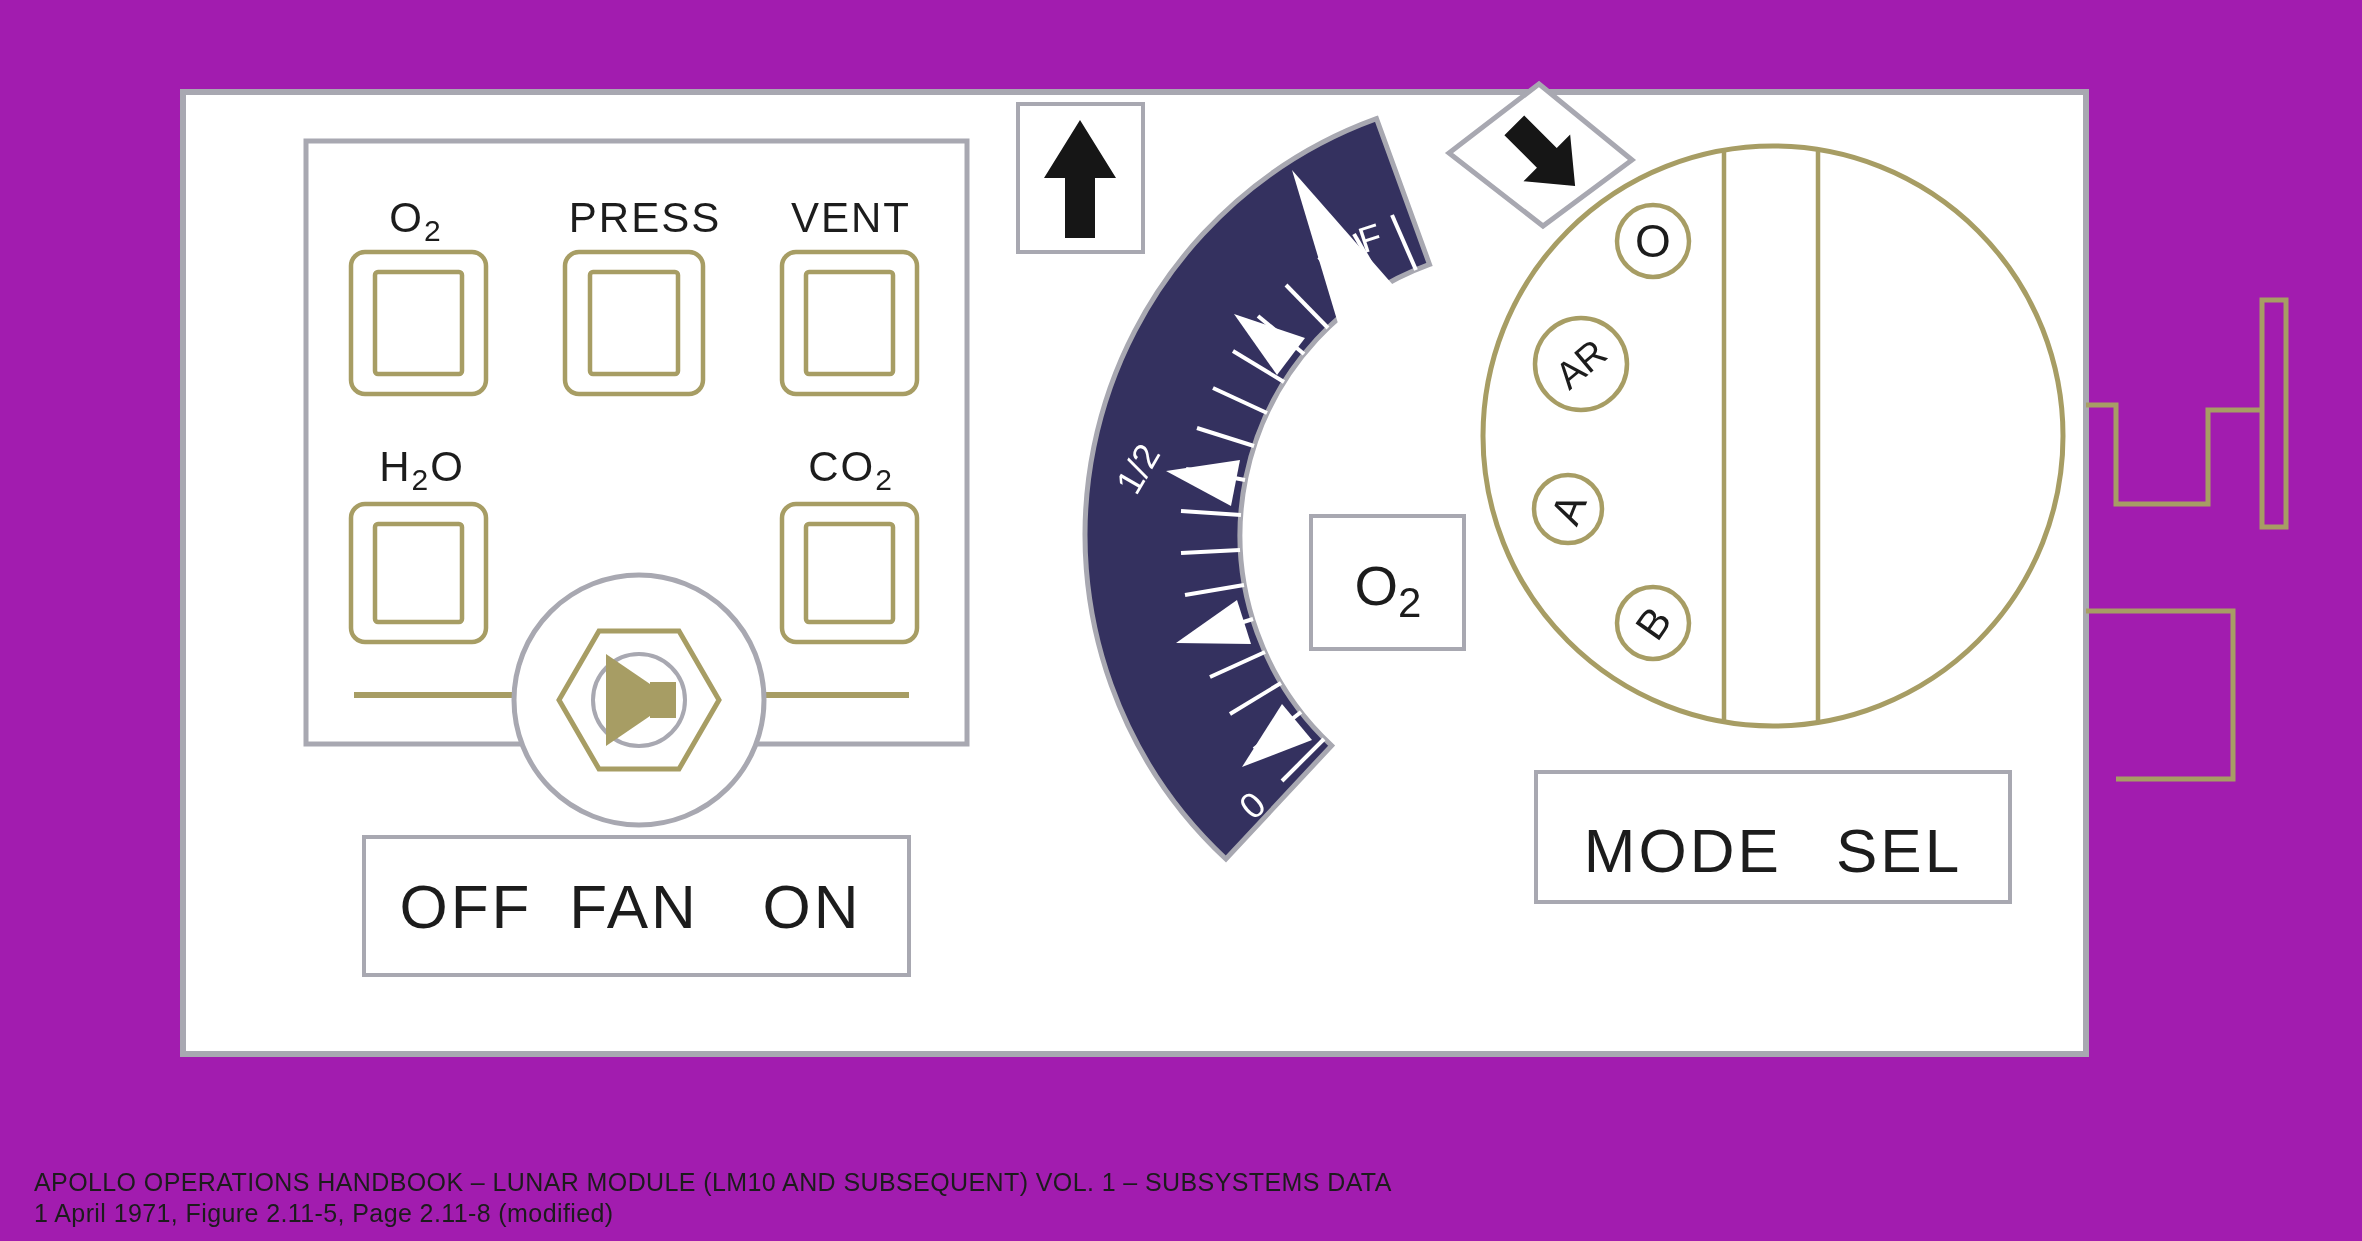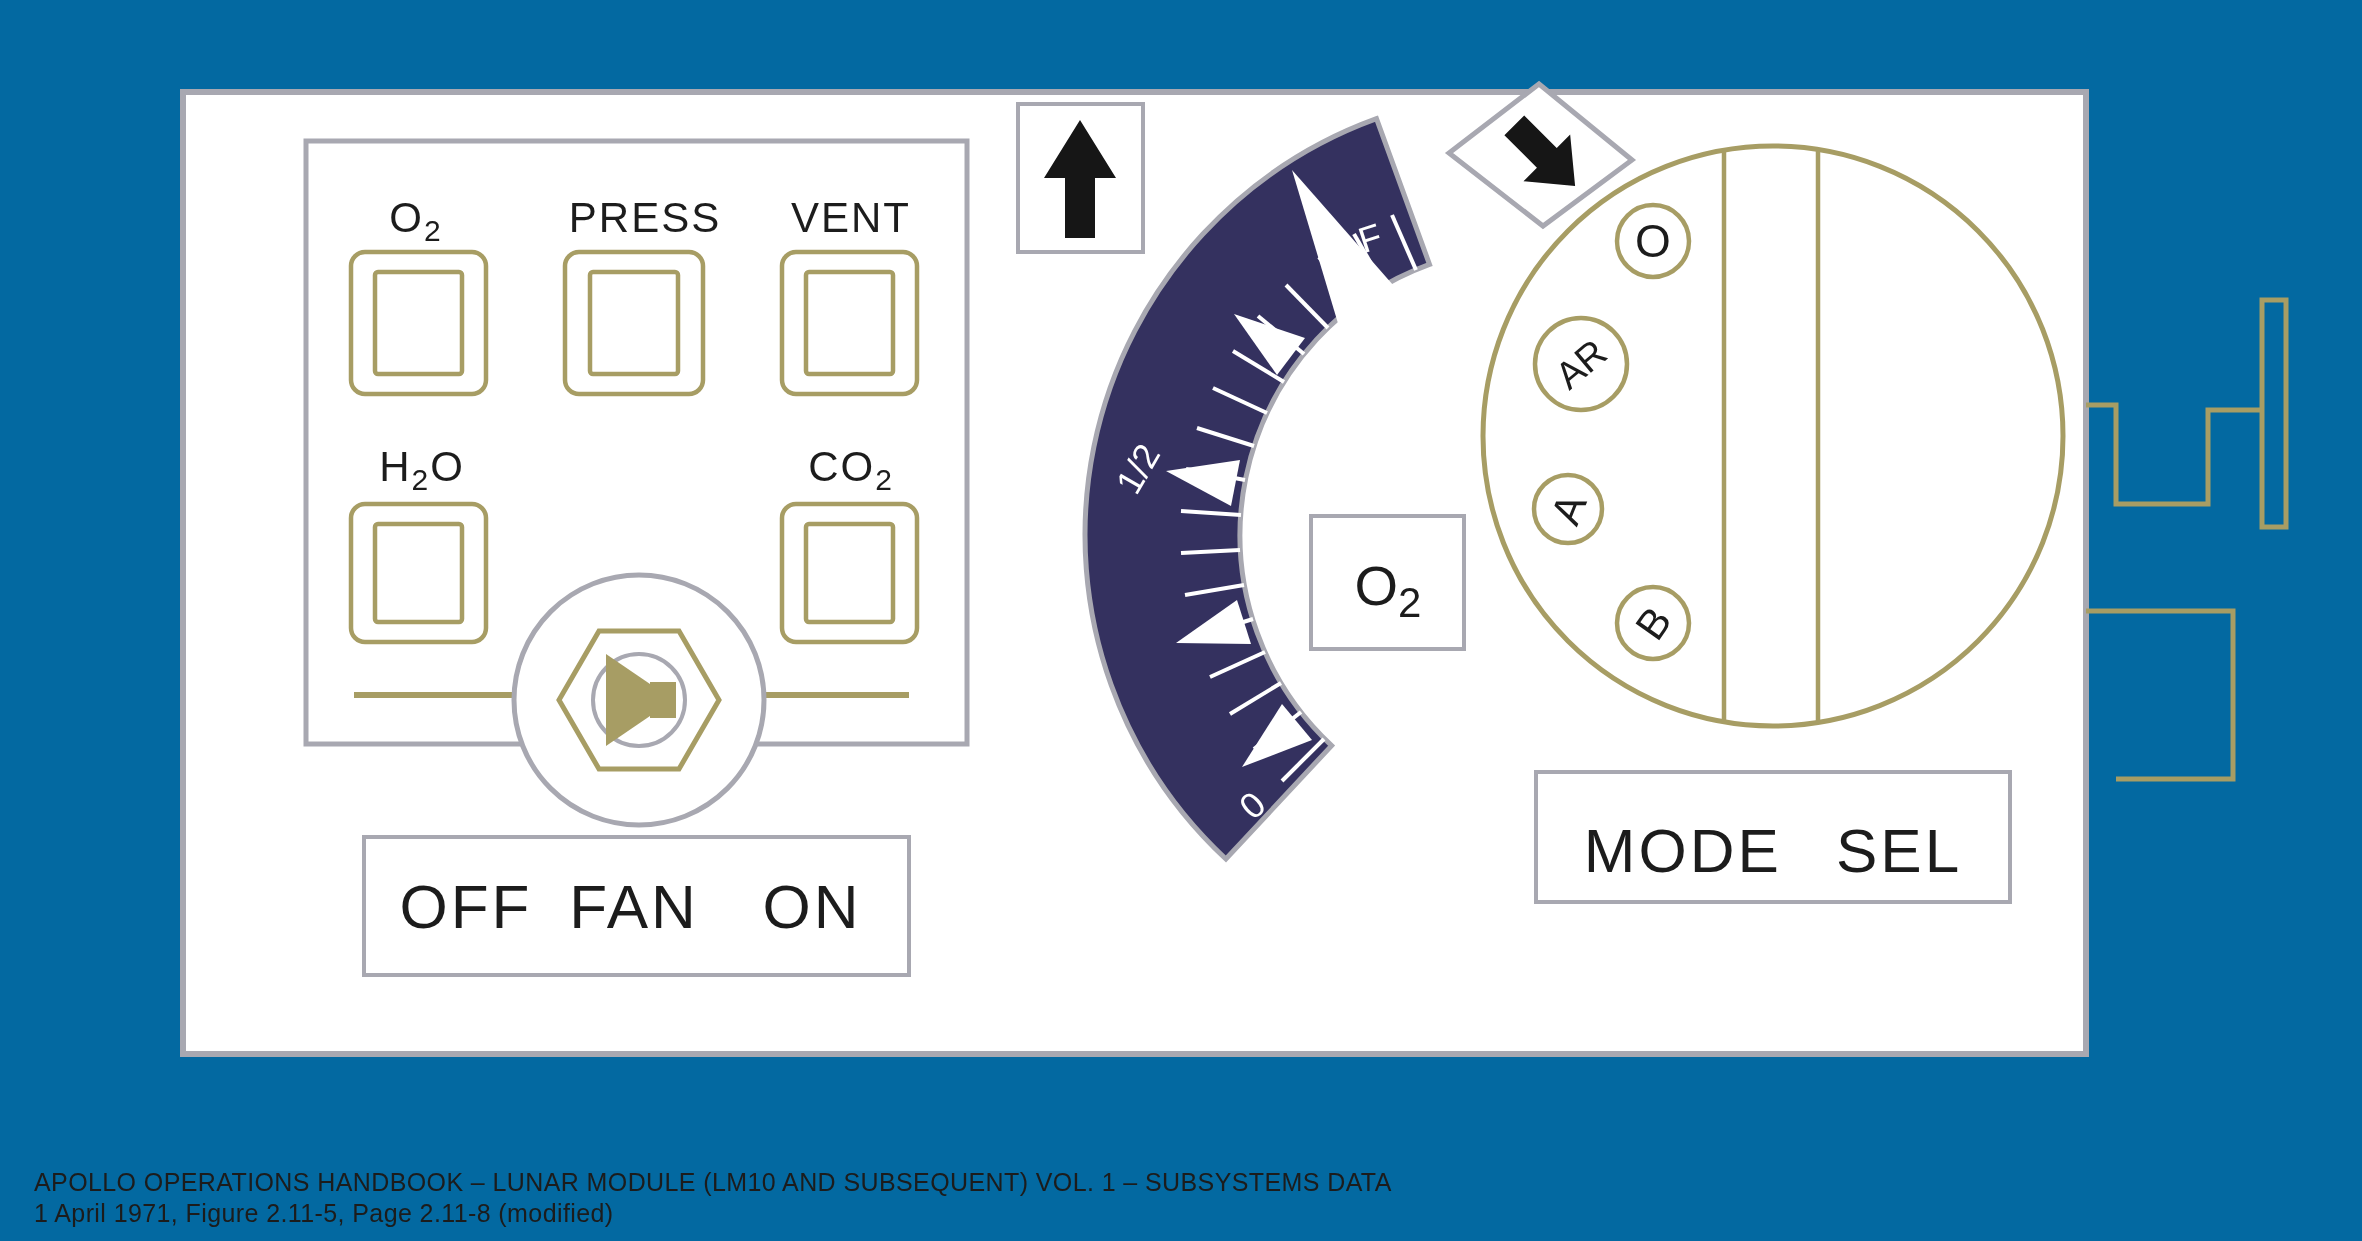--- a/index.html
+++ b/index.html
@@ -1,16 +1,16 @@
 <!DOCTYPE html>
 <html><head>
 <meta charset="utf-8">
 <style>
   html,body{margin:0;padding:0;background:#ffffff;}
-  .stage{position:relative;width:2362px;height:1241px;background:#0369a1;overflow:hidden;}
+  .stage{position:relative;width:2362px;height:1241px;background:#a21caf;overflow:hidden;}
   svg{display:block;width:2362px;height:1241px;}
   text{font-family:"Liberation Sans","DejaVu Sans",sans-serif;fill:#1c1c1c;}
   .gray-stroke{stroke:#a8a8b1;fill:none;}
   .gray-white{stroke:#a8a8b1;fill:#ffffff;}
   .olive-stroke{stroke:#a79d64;fill:none;}
   .olive-white{stroke:#a79d64;fill:#ffffff;}
   .olive-fill{fill:#a79d64;stroke:none;}
   .navy-band{fill:#34315f;stroke:#a8a8b1;stroke-width:5;}
   .black-fill{fill:#161616;stroke:none;}
   .white-fill{fill:#ffffff;stroke:none;}

